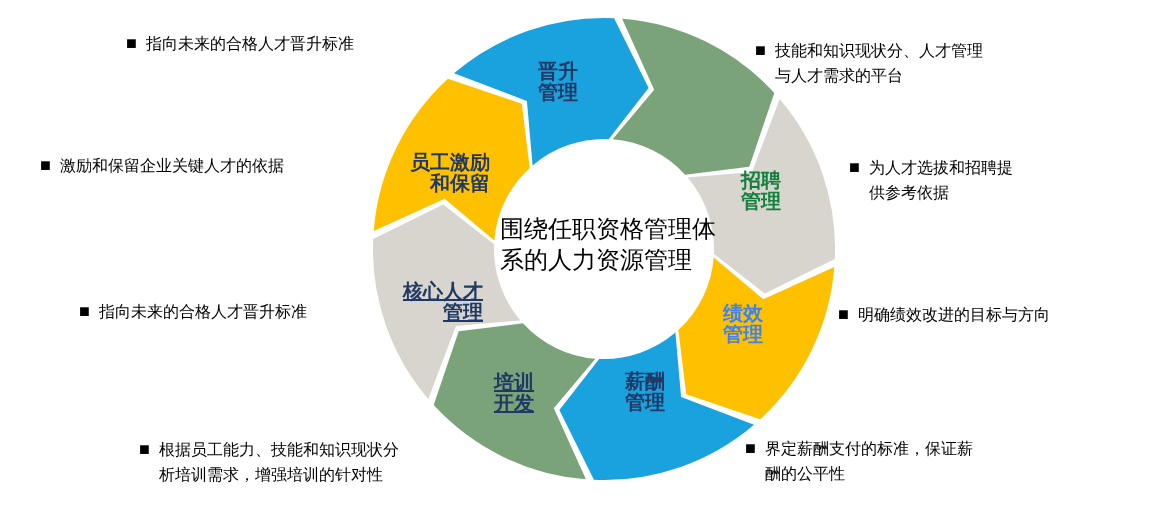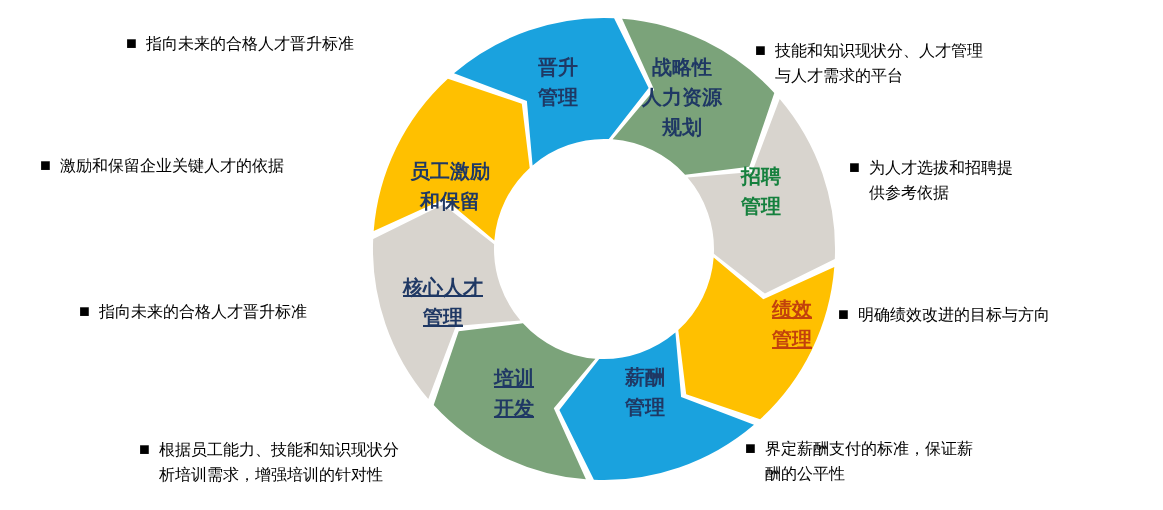--- a/index.html
+++ b/index.html
@@ -3,21 +3,21 @@
 <meta charset="utf-8">
 <style>
   html,body{margin:0;padding:0;background:#ffffff;}
   .stage{
     position:relative;width:1163px;height:510px;overflow:hidden;background:#ffffff;
     font-family:"Liberation Sans","DejaVu Sans",sans-serif;
   }
   .ring-svg{position:absolute;left:0;top:0;width:1163px;height:510px;}
   .seg-label{
     position:absolute;transform:translate(-50%,-50%);
-    font-size:20px;font-weight:bold;line-height:30px;text-align:center;
+    font-size:20px;font-weight:bold;line-height:21px;text-align:right;
     white-space:pre-line;color:#1F3864;
   }
   .center-label{
     position:absolute;left:500px;top:213px;
     font-size:24px;line-height:31px;color:#000000;
     white-space:pre-line;text-align:left;
   }
   .bullet{
     position:absolute;display:flex;align-items:flex-start;color:#000000;
   }
@@ -41,36 +41,35 @@
         <path d="M834.3,267.1 A231 231 0 0 1 760.1,419.3 L686.2,394.3 L678.3,330.1 A110 110 0 0 0 713.7,257.6 L763.3,299.2 Z" fill="#FFC000"></path>
         <path d="M754.0,424.7 A231 231 0 0 1 593.9,479.8 L559.4,409.9 L599.2,358.9 A110 110 0 0 0 675.4,332.6 L681.1,397.1 Z" fill="#1AA2DE"></path>
         <path d="M585.9,479.3 A231 231 0 0 1 433.7,405.1 L458.7,331.2 L522.9,323.3 A110 110 0 0 0 595.4,358.7 L553.8,408.3 Z" fill="#7BA37A"></path>
         <path d="M428.3,399.0 A231 231 0 0 1 373.2,238.9 L443.1,204.4 L494.1,244.2 A110 110 0 0 0 520.4,320.4 L455.9,326.1 Z" fill="#D8D4CE"></path>
         <path d="M373.7,230.9 A231 231 0 0 1 447.9,78.7 L521.8,103.7 L529.7,167.9 A110 110 0 0 0 494.3,240.4 L444.7,198.8 Z" fill="#FFC000"></path>
       </g>
   </svg>
 
   <div class="seg-label" style="left: 558px; top: 82px; color: rgb(31, 56, 100);">晋升
 管理</div>
-  <div class="seg-label" style="left: 682px; top: 97px; color: rgb(31, 56, 100);">战略性
-人力资源
-规划</div>
   <div class="seg-label" style="left: 761px; top: 191px; color: #15803d;">招聘
 管理</div>
-  <div class="seg-label" style="left: 792px; top: 324px; color: #c2410c; text-decoration: underline;">绩效
+  <div class="seg-label" style="left: 743px; top: 324px; color: #3b82f6;">绩效
 管理</div>
   <div class="seg-label" style="left: 645px; top: 392px; color: rgb(31, 56, 100);">薪酬
 管理</div>
   <div class="seg-label" style="left: 514px; top: 393px; color: rgb(31, 56, 100); text-decoration: underline;">培训
 开发</div>
   <div class="seg-label" style="left: 443px; top: 302px; color: rgb(31, 56, 100); text-decoration: underline;">核心人才
 管理</div>
-  <div class="seg-label" style="left: 450px; top: 173px; color: rgb(31, 56, 100); margin-top: 13px;">员工激励
+  <div class="seg-label" style="left: 450px; top: 173px; color: rgb(31, 56, 100);">员工激励
 和保留</div>
 
+  <div class="center-label">围绕任职资格管理体
+系的人力资源管理</div>
 
   <div class="bullet" style="left:126px;top:31px;">
     <span class="marker">■</span>
     <div class="bl">指向未来的合格人才晋升标准</div>
   </div>
 
   <div class="bullet" style="left:755px;top:38px;">
     <span class="marker">■</span>
     <div class="bl">技能和知识现状分、人才管理
 与人才需求的平台</div>

